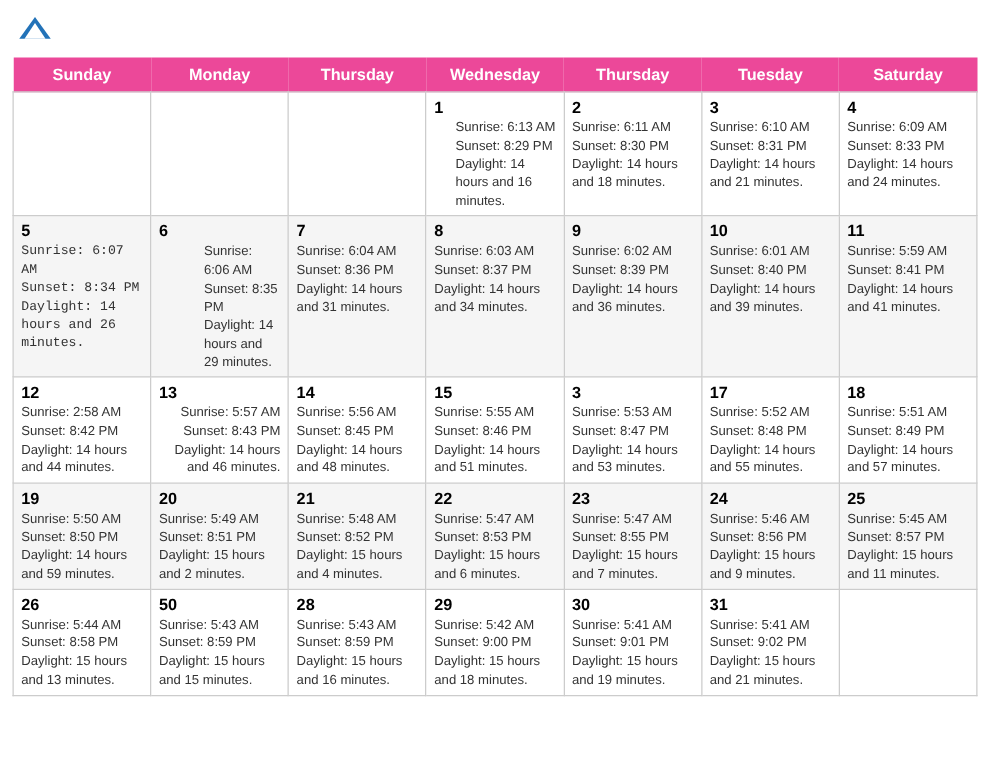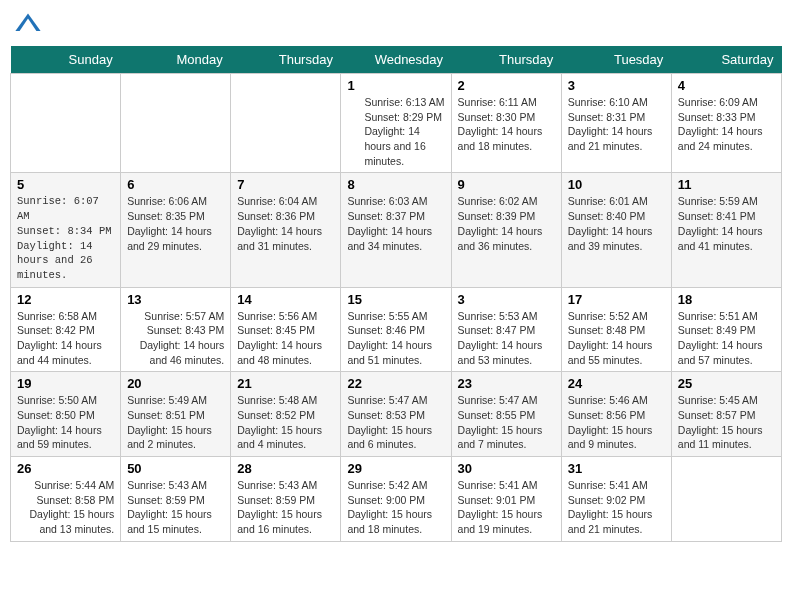--- a/index.html
+++ b/index.html
@@ -52,26 +52,26 @@
     .location-title {
       font-size: 16px;
       color: #555;
     }
     table {
       width: 100%;
       border-collapse: collapse;
       font-size: 11px;
     }
     thead tr th {
-      background-color: #0f766e;
+      background-color: #ec4899;
       color: #fff;
-      text-align: right;
+      text-align: center;
       padding: 6px 8px;
       font-size: 13px;
-      font-weight: normal;
+      font-weight: bold;
     }
     tbody tr td {
       border: 1px solid #ccc;
       vertical-align: top;
       padding: 4px 6px;
       width: 14.28%;
       height: 80px;
     }
     tbody tr:nth-child(even) td {
       background-color: #f5f5f5;
@@ -158,21 +158,21 @@
       </tr>
       <tr>
         <td>
           <span class="day-num">5</span>
           <div class="day-info" style="white-space: pre-line; font-family: Liberation Mono, monospace;">Sunrise: 6:07 AM
 Sunset: 8:34 PM
 Daylight: 14 hours and 26 minutes.</div>
         </td>
         <td>
           <span class="day-num">6</span>
-          <div class="day-info" style="white-space: pre-line;">Sunrise: 6:06 AM
+          <div class="day-info" style="white-space: pre-line; margin-left: 36px;">Sunrise: 6:06 AM
 Sunset: 8:35 PM
 Daylight: 14 hours and 29 minutes.</div>
         </td>
         <td>
           <span class="day-num">7</span>
           <div class="day-info" style="white-space: pre-line;">Sunrise: 6:04 AM
 Sunset: 8:36 PM
 Daylight: 14 hours and 31 minutes.</div>
         </td>
         <td>
@@ -196,21 +196,21 @@
         <td>
           <span class="day-num">11</span>
           <div class="day-info" style="white-space: pre-line;">Sunrise: 5:59 AM
 Sunset: 8:41 PM
 Daylight: 14 hours and 41 minutes.</div>
         </td>
       </tr>
       <tr>
         <td>
           <span class="day-num">12</span>
-          <div class="day-info" style="white-space: pre-line;">Sunrise: 6:58 AM
+          <div class="day-info" style="white-space: pre-line;">Sunrise: 2:58 AM
 Sunset: 8:42 PM
 Daylight: 14 hours and 44 minutes.</div>
         </td>
         <td>
           <span class="day-num">13</span>
           <div class="day-info" style="white-space: pre-line; text-align: right;">Sunrise: 5:57 AM
 Sunset: 8:43 PM
 Daylight: 14 hours and 46 minutes.</div>
         </td>
         <td>
@@ -284,21 +284,21 @@
         <td>
           <span class="day-num">25</span>
           <div class="day-info" style="white-space: pre-line;">Sunrise: 5:45 AM
 Sunset: 8:57 PM
 Daylight: 15 hours and 11 minutes.</div>
         </td>
       </tr>
       <tr>
         <td>
           <span class="day-num">26</span>
-          <div class="day-info" style="white-space: pre-line; text-align: right;">Sunrise: 5:44 AM
+          <div class="day-info" style="white-space: pre-line;">Sunrise: 5:44 AM
 Sunset: 8:58 PM
 Daylight: 15 hours and 13 minutes.</div>
         </td>
         <td>
           <span class="day-num">50</span>
           <div class="day-info" style="white-space: pre-line;">Sunrise: 5:43 AM
 Sunset: 8:59 PM
 Daylight: 15 hours and 15 minutes.</div>
         </td>
         <td>

